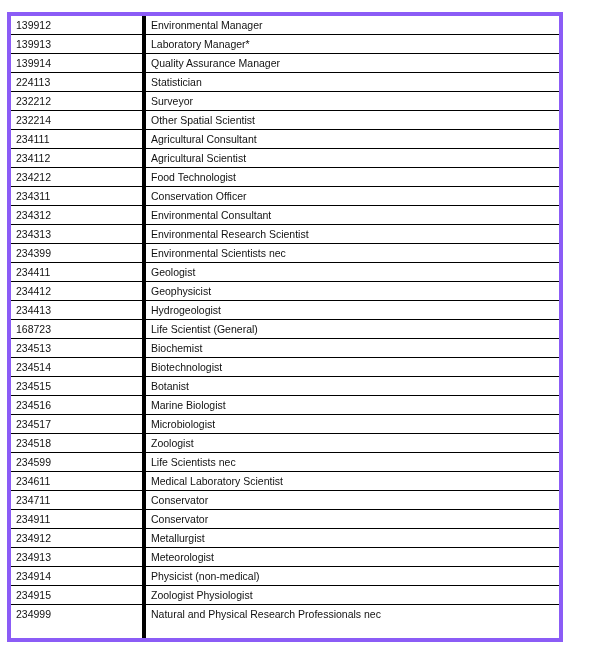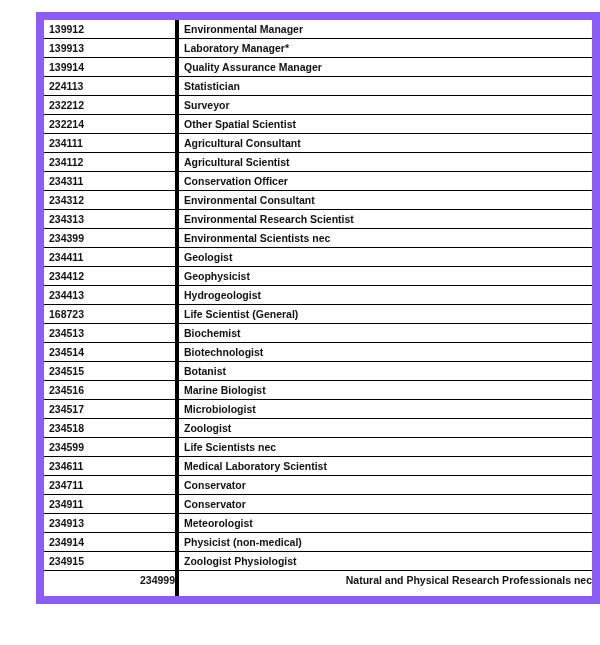--- a/index.html
+++ b/index.html
@@ -1,31 +1,30 @@
 <!DOCTYPE html>
 <html><head>
 <meta charset="utf-8">
 <style>
   html, body { margin: 0; padding: 0; background: #ffffff; }
   body { width: 600px; height: 645px; position: relative; overflow: hidden;
          font-family: "Liberation Sans", sans-serif; }
   .table-wrap {
-    position: absolute; left: 36px; top: 12px;
+    position: absolute; left: 7px; top: 12px;
     width: 548px; 
-    border: 8px solid #8b5cf6;
+    border: 4px solid #8b5cf6;
     box-sizing: content-box;
-    font-weight: bold;
   }
   table { border-collapse: collapse; width: 100%; table-layout: fixed; }
   td {
     font-size: 10.5px; color: #111; height: 18px; line-height: 18px;
     padding: 0 0 0 5px; vertical-align: top; white-space: nowrap;
     border-bottom: 1px solid #000;
   }
-  tr:last-child td { border-bottom: none; height: 25px; text-align: right; }
+  tr:last-child td { border-bottom: none; height: 33px; }
   td.code { width: 126px; border-right: 4px solid #000; }
   td.title { padding-left: 5px; margin-top: 34px; }
 </style>
 </head>
 <body>
 
 <div class="table-wrap">
   <table>
     <tbody id="rows">
         <tr>
@@ -52,20 +51,24 @@
           <td class="code">232214</td>
           <td class="title">Other Spatial Scientist</td>
         </tr>
         <tr>
           <td class="code">234111</td>
           <td class="title">Agricultural Consultant</td>
         </tr>
         <tr>
           <td class="code">234112</td>
           <td class="title">Agricultural Scientist</td>
+        </tr>
+        <tr>
+          <td class="code">234212</td>
+          <td class="title">Food Technologist</td>
         </tr>
         <tr>
           <td class="code">234311</td>
           <td class="title">Conservation Officer</td>
         </tr>
         <tr>
           <td class="code">234312</td>
           <td class="title">Environmental Consultant</td>
         </tr>
         <tr>
@@ -126,20 +129,24 @@
         </tr>
         <tr>
           <td class="code">234711</td>
           <td class="title">Conservator</td>
         </tr>
         <tr>
           <td class="code">234911</td>
           <td class="title">Conservator</td>
         </tr>
         <tr>
+          <td class="code">234912</td>
+          <td class="title">Metallurgist</td>
+        </tr>
+        <tr>
           <td class="code">234913</td>
           <td class="title">Meteorologist</td>
         </tr>
         <tr>
           <td class="code">234914</td>
           <td class="title">Physicist (non-medical)</td>
         </tr>
         <tr>
           <td class="code">234915</td>
           <td class="title">Zoologist Physiologist</td>

